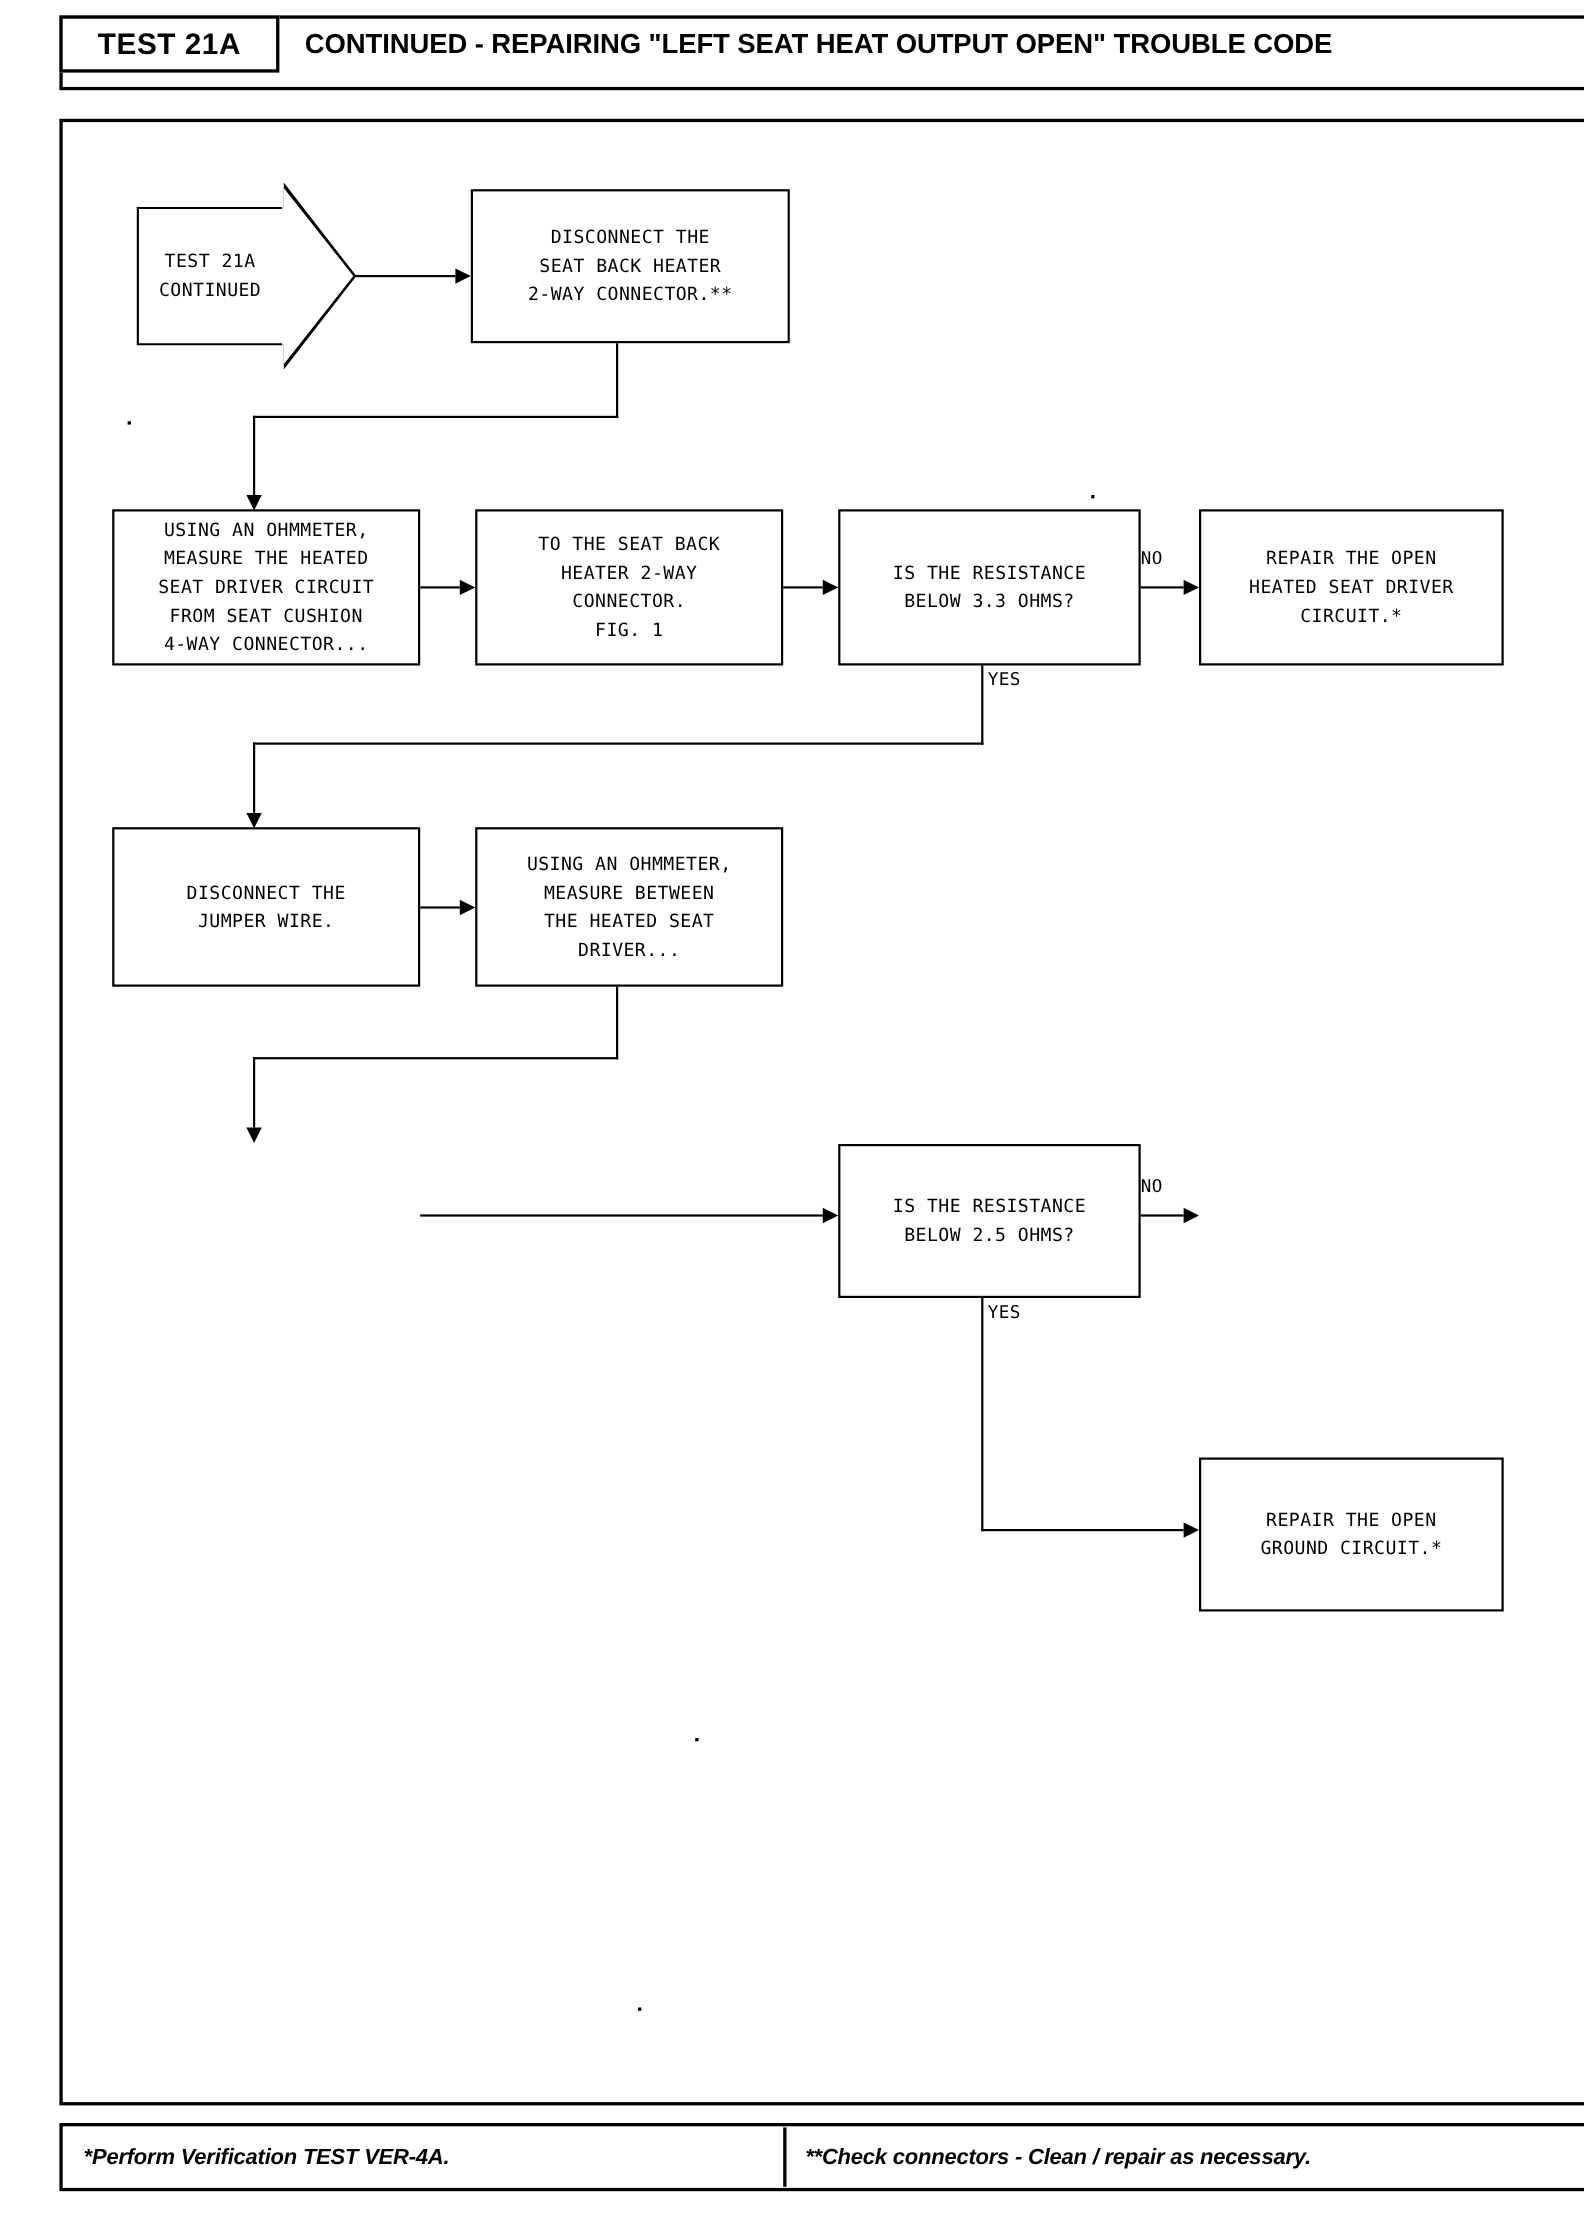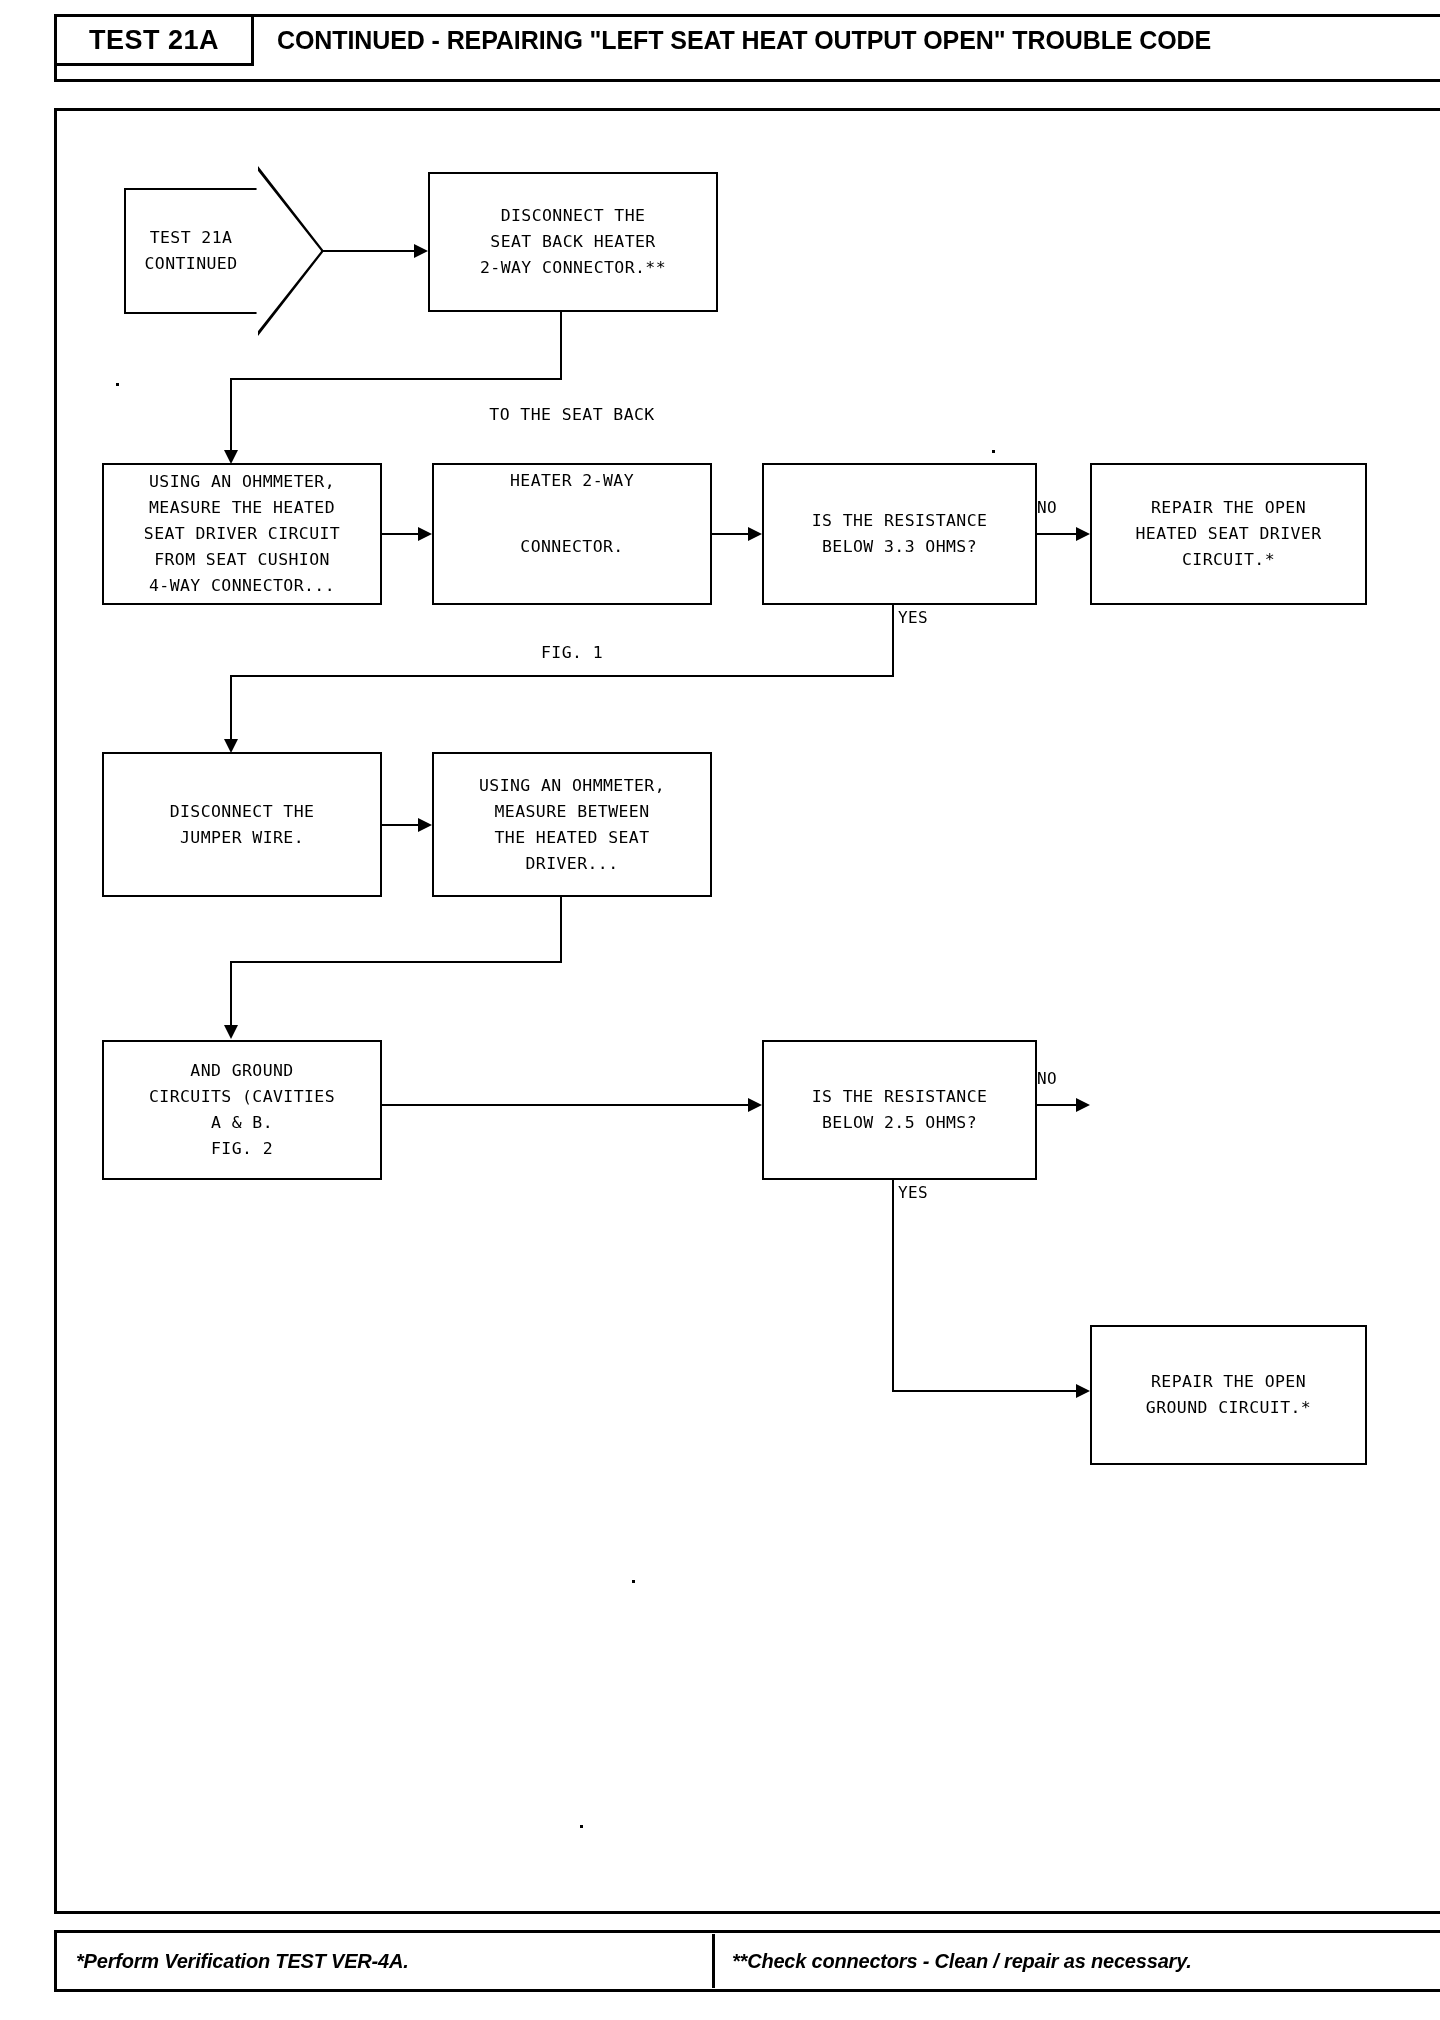--- a/index.html
+++ b/index.html
@@ -230,21 +230,21 @@
   </div>
 
   <div class="node" style="left:70px; top:463px; width:280px; height:142px;">
     <span class="ln">USING AN OHMMETER,</span>
     <span class="ln">MEASURE THE HEATED</span>
     <span class="ln">SEAT DRIVER CIRCUIT</span>
     <span class="ln">FROM SEAT CUSHION</span>
     <span class="ln">4-WAY CONNECTOR...</span>
   </div>
 
-  <div class="node" style="left:400px; top:463px; width:280px; height:142px;gap:40px;">
+  <div class="node" style="left:400px; top:463px; width:280px; height:142px;">
     <span class="ln">TO THE SEAT BACK</span>
     <span class="ln">HEATER 2-WAY</span>
     <span class="ln">CONNECTOR.</span>
     <span class="ln"></span>
     <span class="ln">FIG. 1</span>
   </div>
 
   <div class="node" style="left:730px; top:463px; width:275px; height:142px;">
     <span class="ln">IS THE RESISTANCE</span>
     <span class="ln">BELOW 3.3 OHMS?</span>
@@ -261,27 +261,20 @@
     <span class="ln">JUMPER WIRE.</span>
   </div>
 
   <div class="node" style="left:400px; top:752px; width:280px; height:145px;">
     <span class="ln">USING AN OHMMETER,</span>
     <span class="ln">MEASURE BETWEEN</span>
     <span class="ln">THE HEATED SEAT</span>
     <span class="ln">DRIVER...</span>
   </div>
 
-  <div class="node" style="left:70px; top:1040px; width:280px; height:140px;">
-    <span class="ln">AND GROUND</span>
-    <span class="ln">CIRCUITS (CAVITIES</span>
-    <span class="ln">A &amp; B.</span>
-    <span class="ln"></span>
-    <span class="ln">FIG. 2</span>
-  </div>
 
   <div class="node" style="left:730px; top:1040px; width:275px; height:140px;">
     <span class="ln">IS THE RESISTANCE</span>
     <span class="ln">BELOW 2.5 OHMS?</span>
   </div>
 
 
   <div class="node" style="left:1058px; top:1325px; width:277px; height:140px;">
     <span class="ln">REPAIR THE OPEN</span>
     <span class="ln">GROUND CIRCUIT.*</span>

